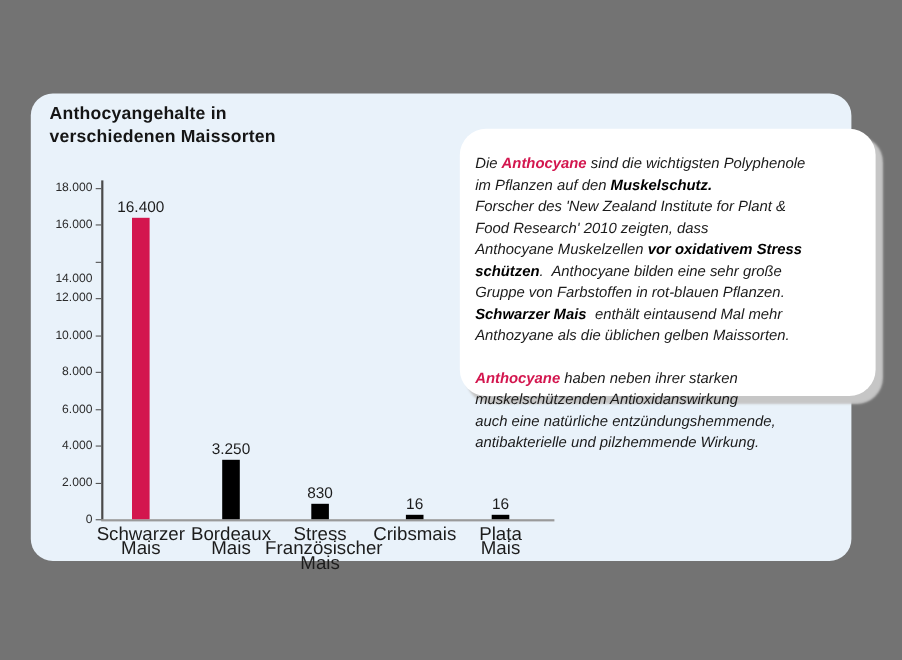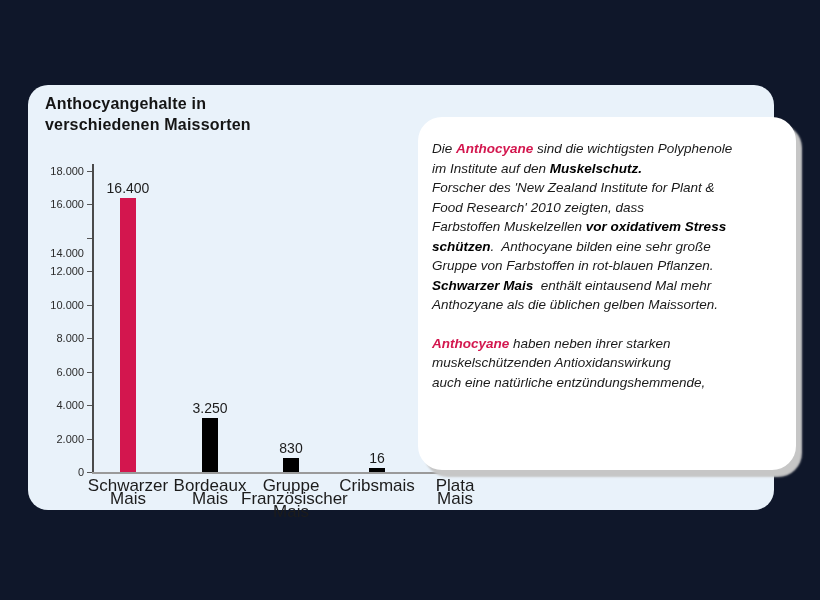--- a/index.html
+++ b/index.html
@@ -5,21 +5,21 @@
   html, body {
     margin: 0;
     padding: 0;
     background: #ffffff;
     font-family: "Liberation Sans", "DejaVu Sans", sans-serif;
   }
   #stage {
     position: relative;
     width: 820px;
     height: 600px;
-    background: #0f172a;
+    background: #737373;
     overflow: hidden;
   }
   
   .card {
     position: absolute;
     left: 28px;
     top: 85px;
     width: 746px;
     height: 425px;
     background: #E9F2FA;
@@ -89,21 +89,21 @@
     line-height: 13px;
     color: #1c1c1c;
     white-space: pre-line;
   }
   
   .infobox {
     position: absolute;
     left: 418px;
     top: 117px;
     width: 378px;
-    height: 353px;
+    height: 243px;
     background: #ffffff;
     border-radius: 24px;
     box-shadow: 6px 7px 2px #c6c6c6;
     box-sizing: border-box;
     padding: 22px 12px 0 14px;
   }
   .info-paragraph { margin: 0 0 19px 0; }
   .info-line {
     font-size: 13.5px;
     line-height: 19.5px;
@@ -157,43 +157,44 @@
         <div class="bar" style="left: 341px; top: 383px; height: 4px; background: rgb(0, 0, 0);"></div>
         <div class="bar-value-label" style="left: 317px; top: 366px;">16</div>
         <div class="bar" style="left: 419px; top: 383px; height: 4px; background: rgb(0, 0, 0);"></div>
         <div class="bar-value-label" style="left: 395px; top: 366px;">16</div>
       </div>
     <div id="xlabels">
         <div class="x-category-label" style="left: 50px; top: 394px;">Schwarzer
 Mais</div>
         <div class="x-category-label" style="left: 132px; top: 394px;">Bordeaux
 Mais</div>
-        <div class="x-category-label" style="left: 213px; top: 394px;">Gruppe
+        <div class="x-category-label" style="left: 213px; top: 394px;">Stress
 Französischer
 Mais</div>
         <div class="x-category-label" style="left: 299px; top: 394px;">Cribsmais</div>
         <div class="x-category-label" style="left: 377px; top: 394px;">Plata
 Mais</div>
       </div>
   </div>
 
   <div class="infobox">
     <div id="infobox-content">
         <div class="info-paragraph">
           <div class="info-line"><span class="seg-n">Die </span><span class="seg-a" style="color: rgb(211, 22, 78);">Anthocyane</span><span class="seg-n"> sind die wichtigsten Polyphenole</span></div>
-          <div class="info-line"><span class="seg-n">im Institute auf den </span><span class="seg-b">Muskelschutz.</span></div>
+          <div class="info-line"><span class="seg-n">im Pflanzen auf den </span><span class="seg-b">Muskelschutz.</span></div>
           <div class="info-line"><span class="seg-n">Forscher des 'New Zealand Institute for Plant &amp;</span></div>
           <div class="info-line"><span class="seg-n">Food Research' 2010 zeigten, dass</span></div>
-          <div class="info-line"><span class="seg-n">Farbstoffen Muskelzellen </span><span class="seg-b">vor oxidativem Stress</span></div>
+          <div class="info-line"><span class="seg-n">Anthocyane Muskelzellen </span><span class="seg-b">vor oxidativem Stress</span></div>
           <div class="info-line"><span class="seg-b">schützen</span><span class="seg-n">.  Anthocyane bilden eine sehr große</span></div>
           <div class="info-line"><span class="seg-n">Gruppe von Farbstoffen in rot-blauen Pflanzen.</span></div>
           <div class="info-line"><span class="seg-b">Schwarzer Mais</span><span class="seg-n">  enthält eintausend Mal mehr</span></div>
           <div class="info-line"><span class="seg-n">Anthozyane als die üblichen gelben Maissorten.</span></div>
         </div>
         <div class="info-paragraph">
           <div class="info-line"><span class="seg-a" style="color: rgb(211, 22, 78);">Anthocyane</span><span class="seg-n"> haben neben ihrer starken</span></div>
           <div class="info-line"><span class="seg-n">muskelschützenden Antioxidanswirkung</span></div>
           <div class="info-line"><span class="seg-n">auch eine natürliche entzündungshemmende,</span></div>
+          <div class="info-line"><span class="seg-n">antibakterielle und pilzhemmende Wirkung.</span></div>
         </div>
       </div>
   </div>
 
 </div>
 
 </body></html>

